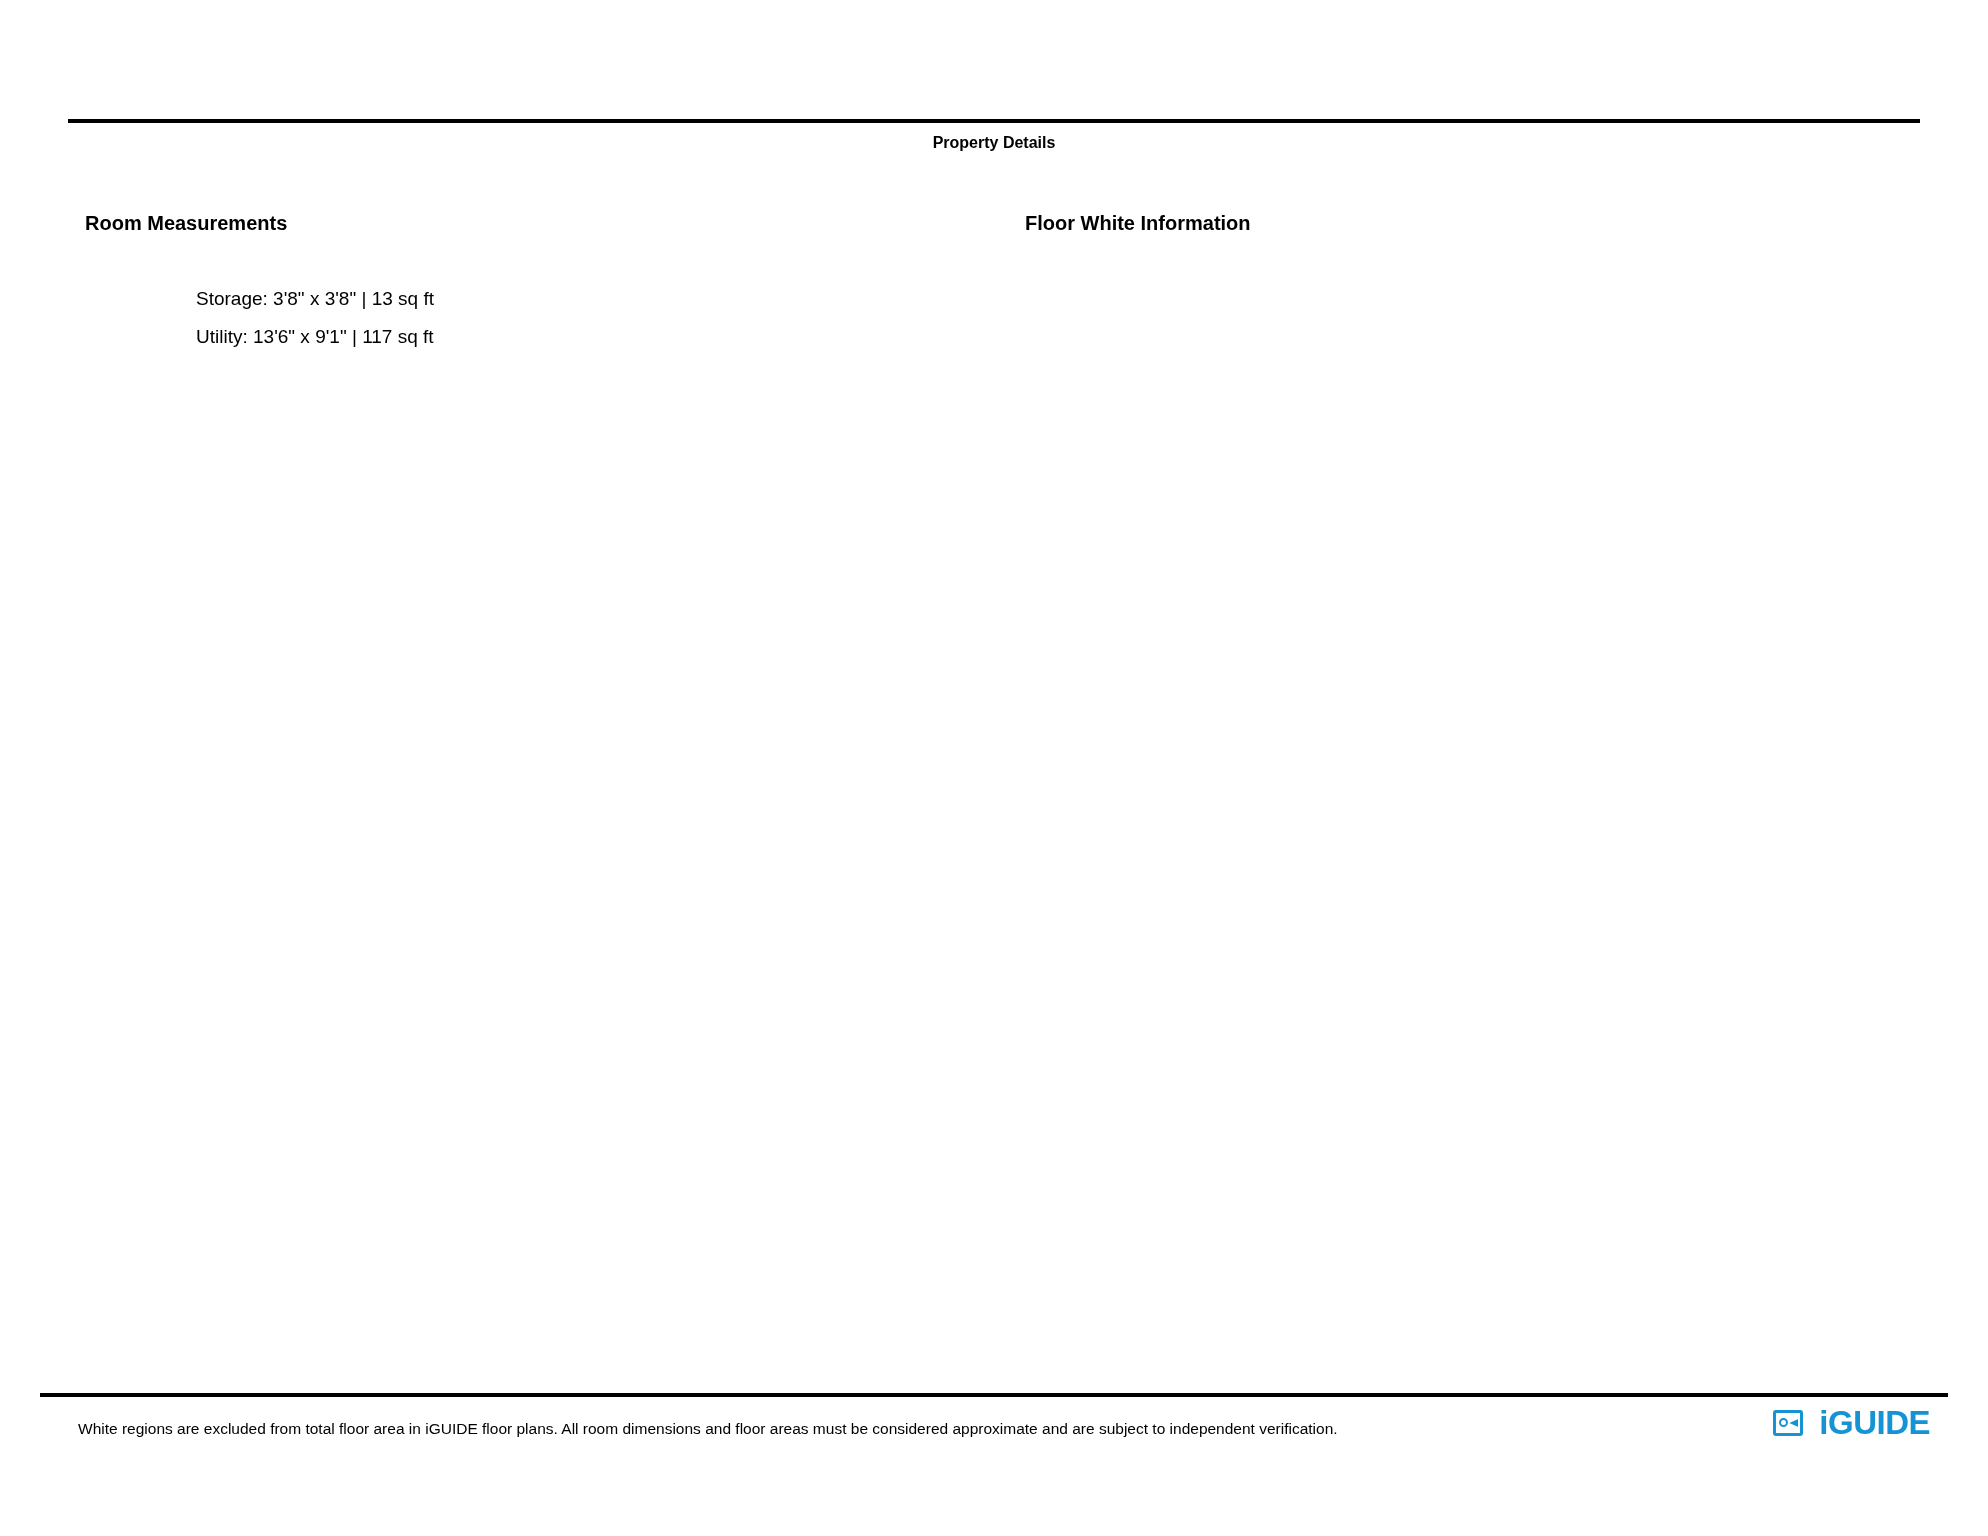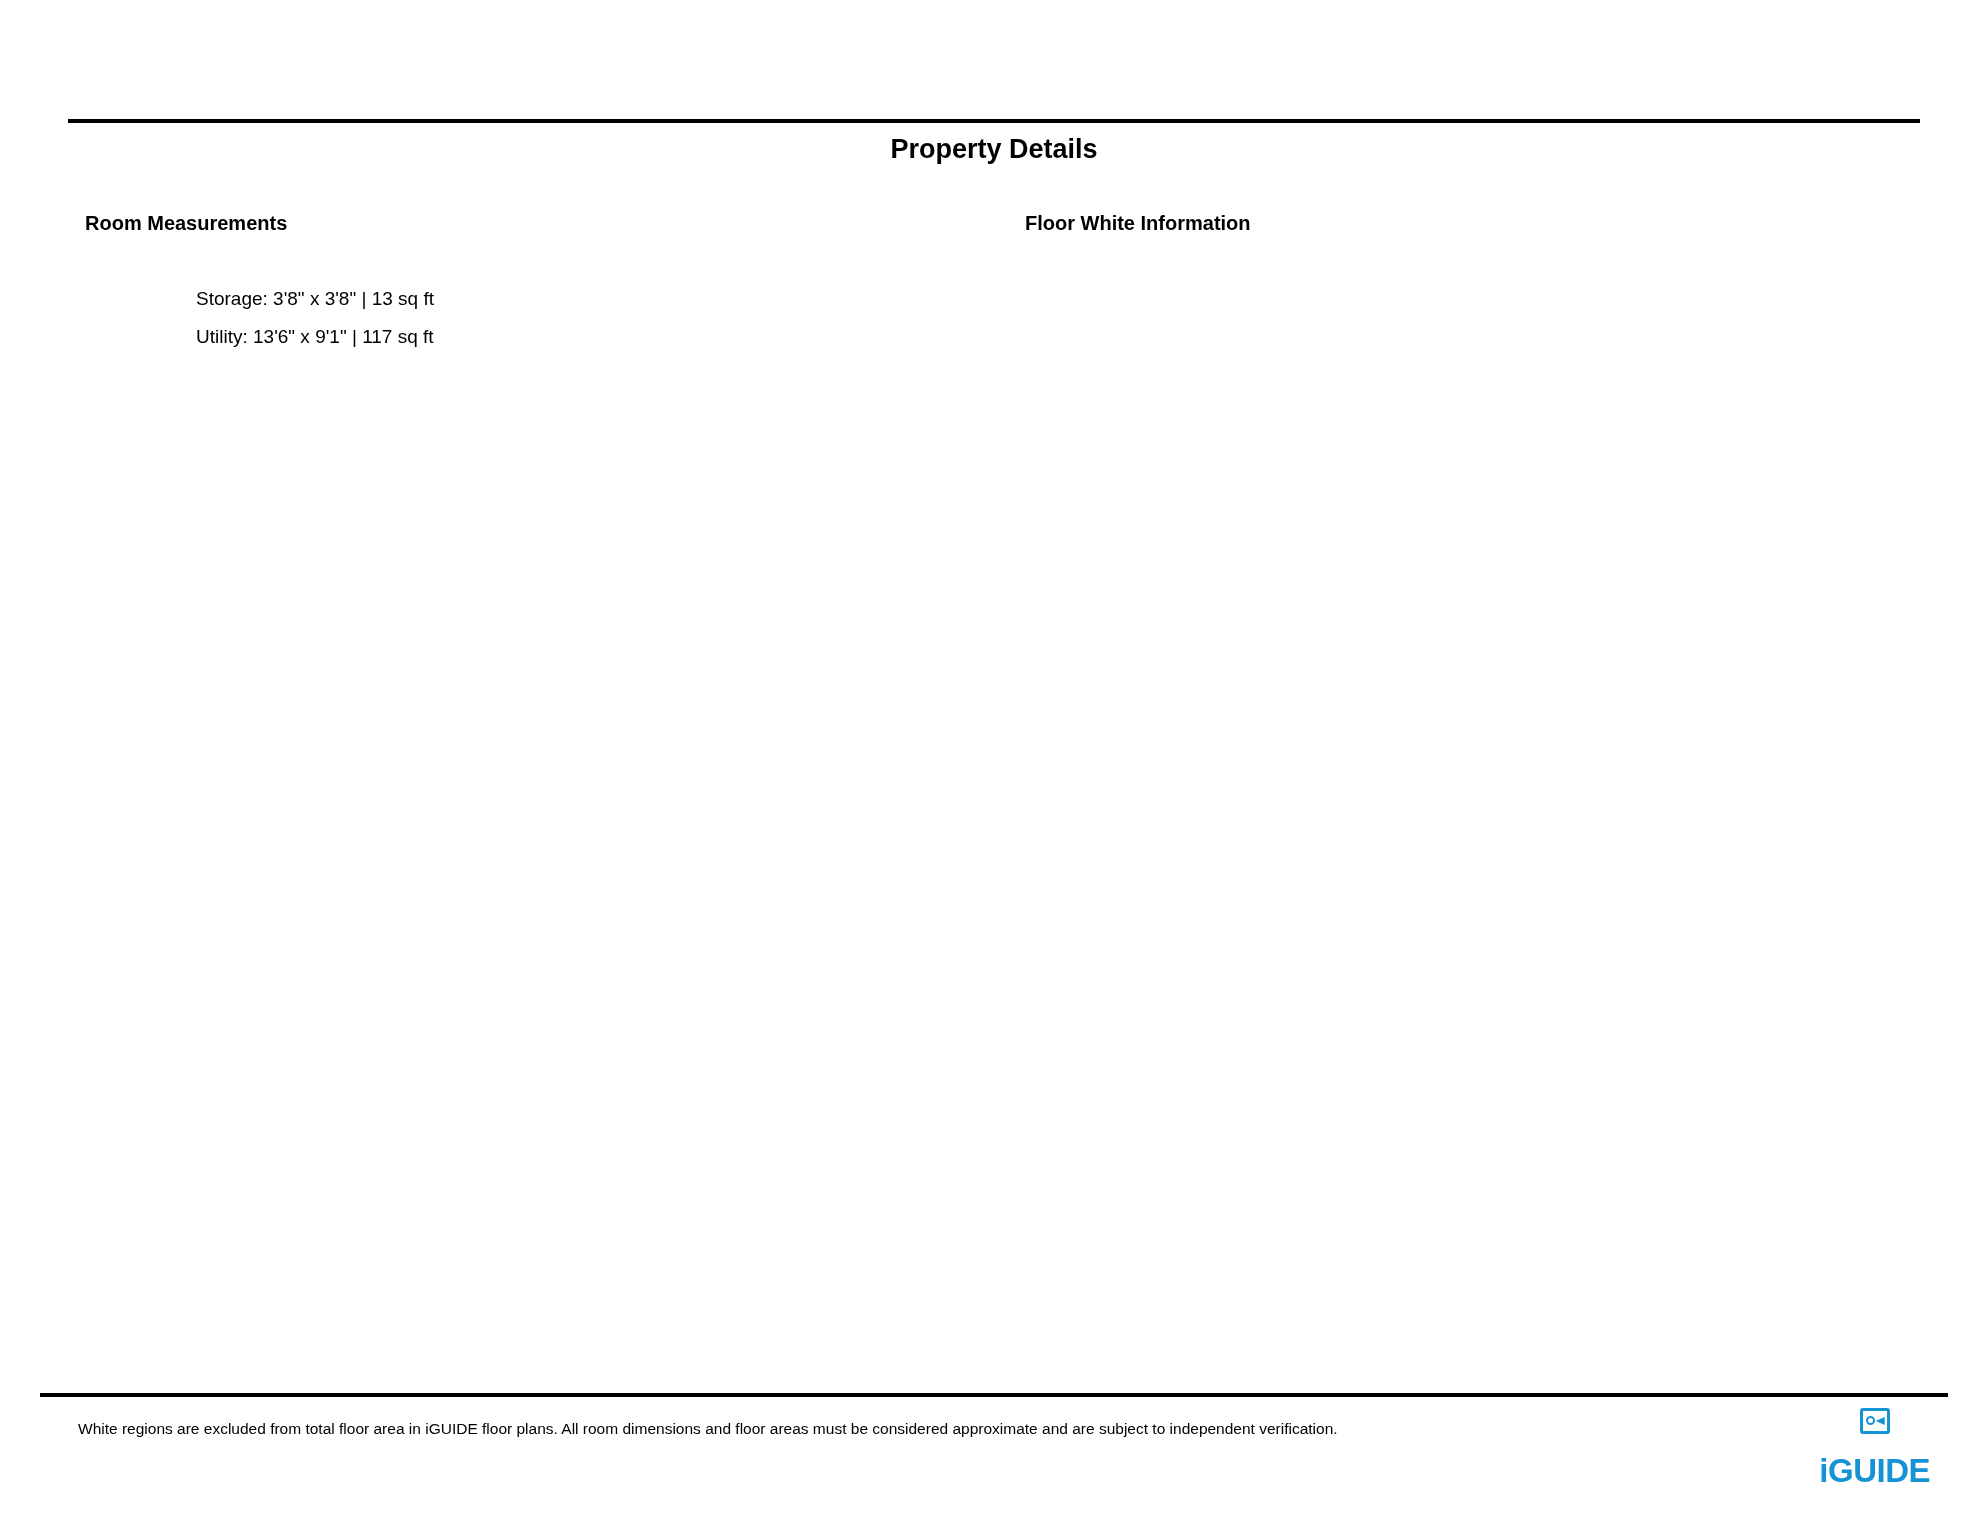--- a/index.html
+++ b/index.html
@@ -41,21 +41,21 @@
     width: 1852px;
     height: 4px;
     background: #000000;
   }
   .doc-subtitle {
     position: absolute;
     left: 0;
     top: 134px;
     width: 1988px;
     text-align: center;
-    font-size: 27px;
+    font-size: 16px;
     font-weight: bold;
   }
 
   
   .section-heading {
     position: absolute;
     font-size: 20px;
     font-weight: bold;
     text-align: center;
   }
@@ -107,22 +107,21 @@
     line-height: 20px;
     color: #000000;
     margin-top: 12px;
   }
   .logo {
     position: absolute;
     right: 58px;
     top: 1408px;
     display: flex;
     align-items: center;
-    gap: 22px;
-    flex-direction: column;
+    gap: 16px;
   }
   .logo-mark {
     width: 30px;
     height: 26px;
     border: 3px solid #1593d4;
     border-radius: 3px;
     box-sizing: border-box;
     position: relative;
   }
   .logo-mark::before {

